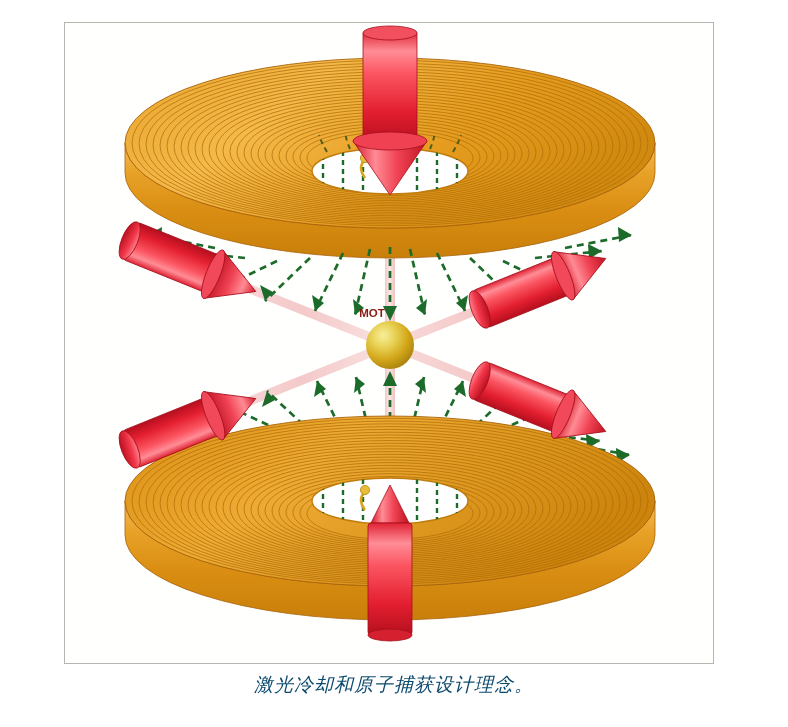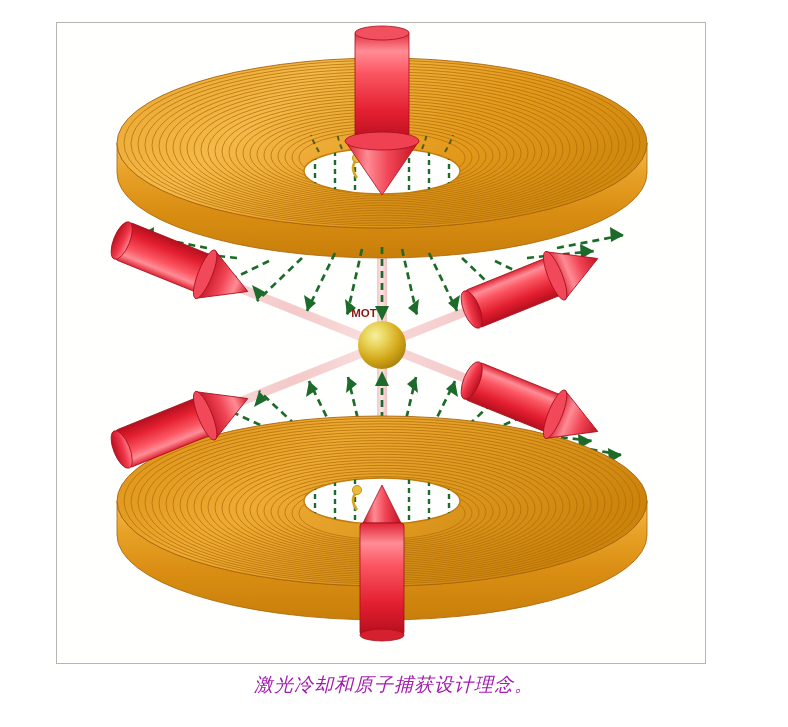--- a/index.html
+++ b/index.html
@@ -16,21 +16,21 @@
   }
   #figure-root {
     position: absolute;
     left: 0; top: 0;
     width: 788px;
     height: 727px;
     background: #ffffff;
   }
   #figure-frame {
     position: absolute;
-    left: 56px;
+    left: 64px;
     top: 22px;
     width: 650px;
     height: 642px;
     border: 1px solid #b8b5b0;
     box-sizing: border-box;
     background: #fffffe;
     overflow: hidden;
   }
   #diagram-svg {
     position: absolute;
@@ -39,21 +39,21 @@
   }
   #caption {
     position: absolute;
     left: 0;
     top: 672px;
     width: 788px;
     text-align: center;
     font-family: "Liberation Sans", sans-serif;
     font-size: 19px;
     font-style: italic;
-    color: #a21caf;
+    color: #0c4a6e;
     letter-spacing: 1px;
     white-space: nowrap;
   }
 </style>
 </head>
 <body>
 
 <div id="figure-root">
 
   <div id="figure-frame">

